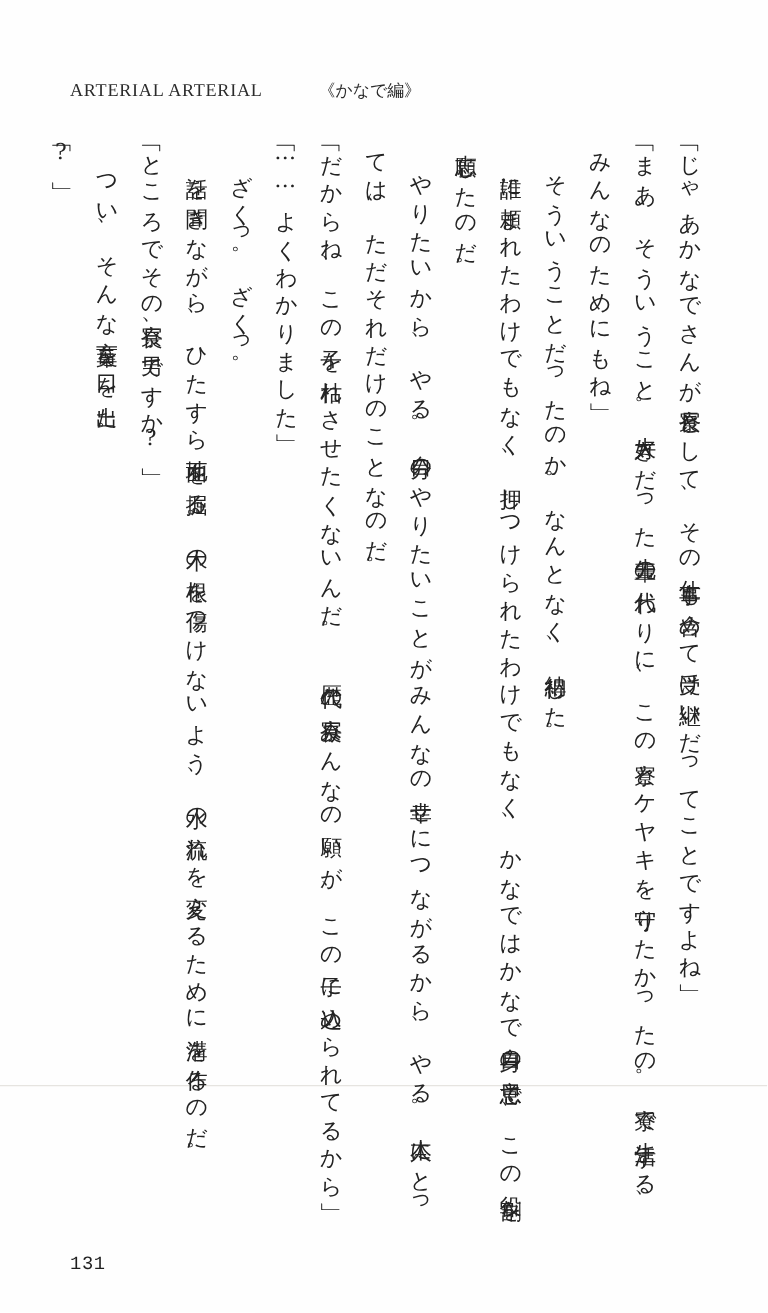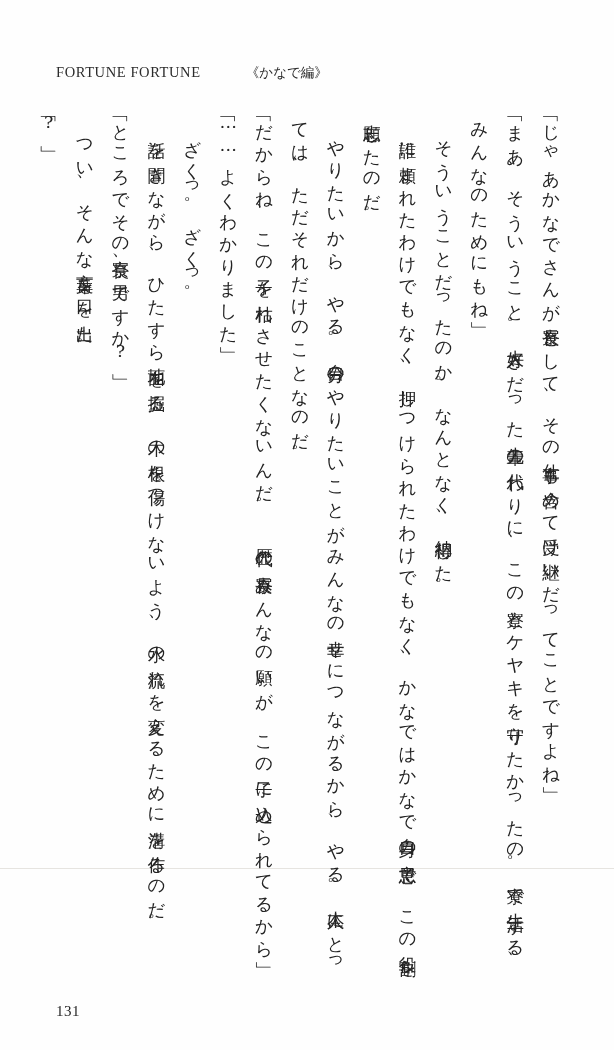--- a/index.html
+++ b/index.html
@@ -38,21 +38,21 @@
   }
   .header .jp {
     font-size: 13.5px;
     letter-spacing: 0px;
     margin-left: 41px;
   }
   .page-number {
     position: absolute;
     left: 56px;
     top: 1003px;
-    font-family: Liberation Serif, serif;
+    font-family: Liberation Mono, monospace;
     font-size: 15px;
     color: #1f1f1f;
     letter-spacing: 0.5px;
   }
   
   .body-text {
     position: absolute;
     right: 46px;
     top: 110px;
     height: 860px;
@@ -75,21 +75,21 @@
   }
 </style>
 </head>
 <body>
 
 <div class="page">
 
   <div class="scan-line"></div>
 
   <div class="header">
-    <span>FORTUNE FORTUNE</span>
+    <span>ARTERIAL ARTERIAL</span>
     <span class="jp">《かなで編》</span>
   </div>
 
   <div class="body-text">
     <p>「じゃあかなでさんが寮長として、その仕事も含めて受け継いだってことですよね」</p>
     <p>「まあ、そういうこと。大好きだった先輩の代わりに、この寮とケヤキを守りたかったの。寮で生活する、みんなのためにもね」</p>
     <p class="indent-1">そういうことだったのか。なんとなく、納得した。</p>
     <p class="indent-1">誰に頼まれたわけでもなく、押しつけられたわけでもなく、かなではかなで自身の意思で、この役割を志願したのだ。</p>
     <p class="indent-1">やりたいから、やる。自分のやりたいことがみんなの幸せにつながるから、やる。本人にとっては、ただそれだけのことなのだ。</p>
     <p>「だからね、この子を枯れさせたくないんだ。　歴代の寮長みんなの願いが、この子に込められてるから」</p>

